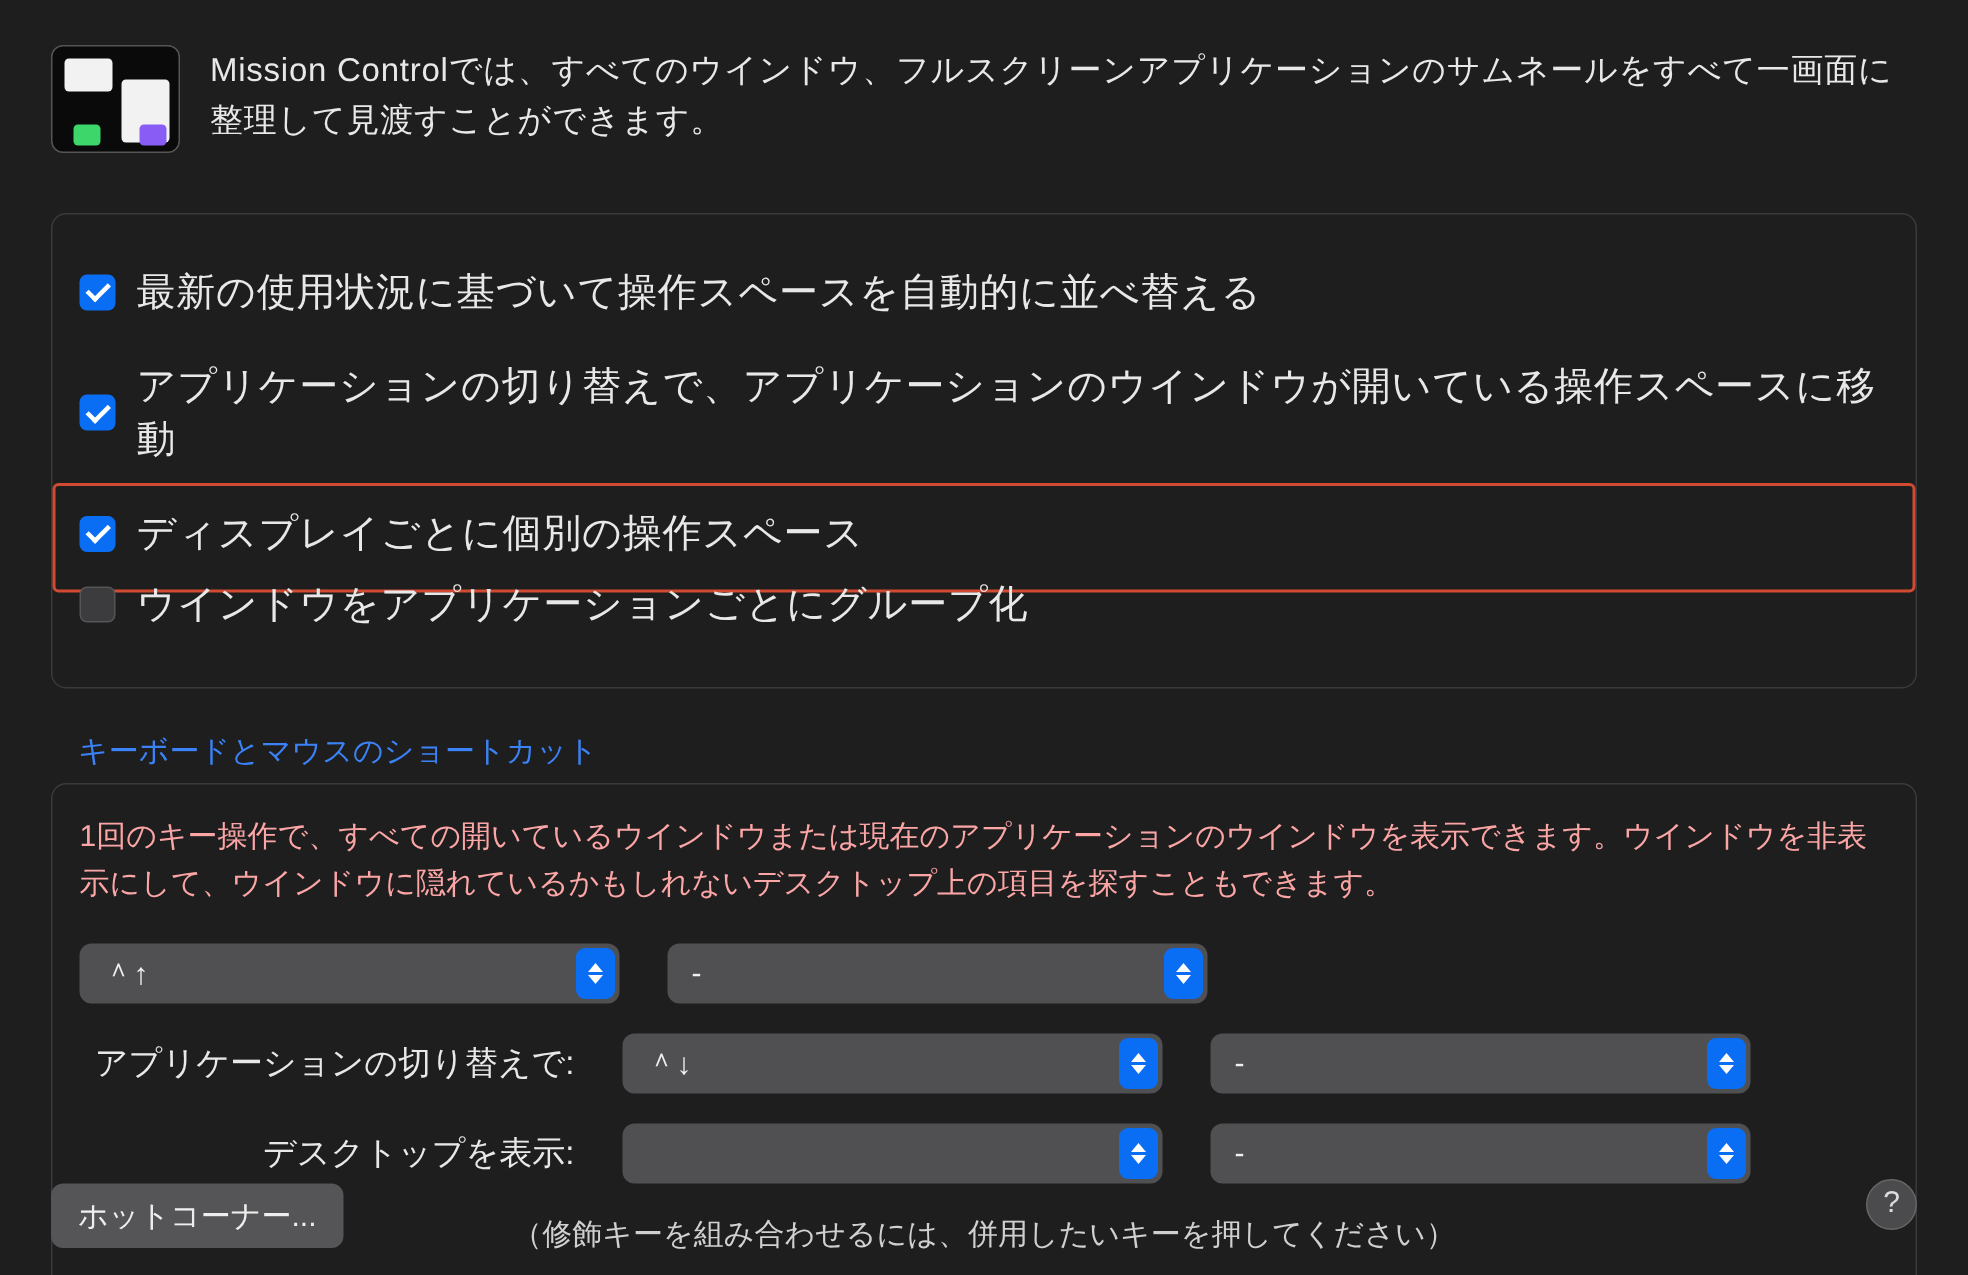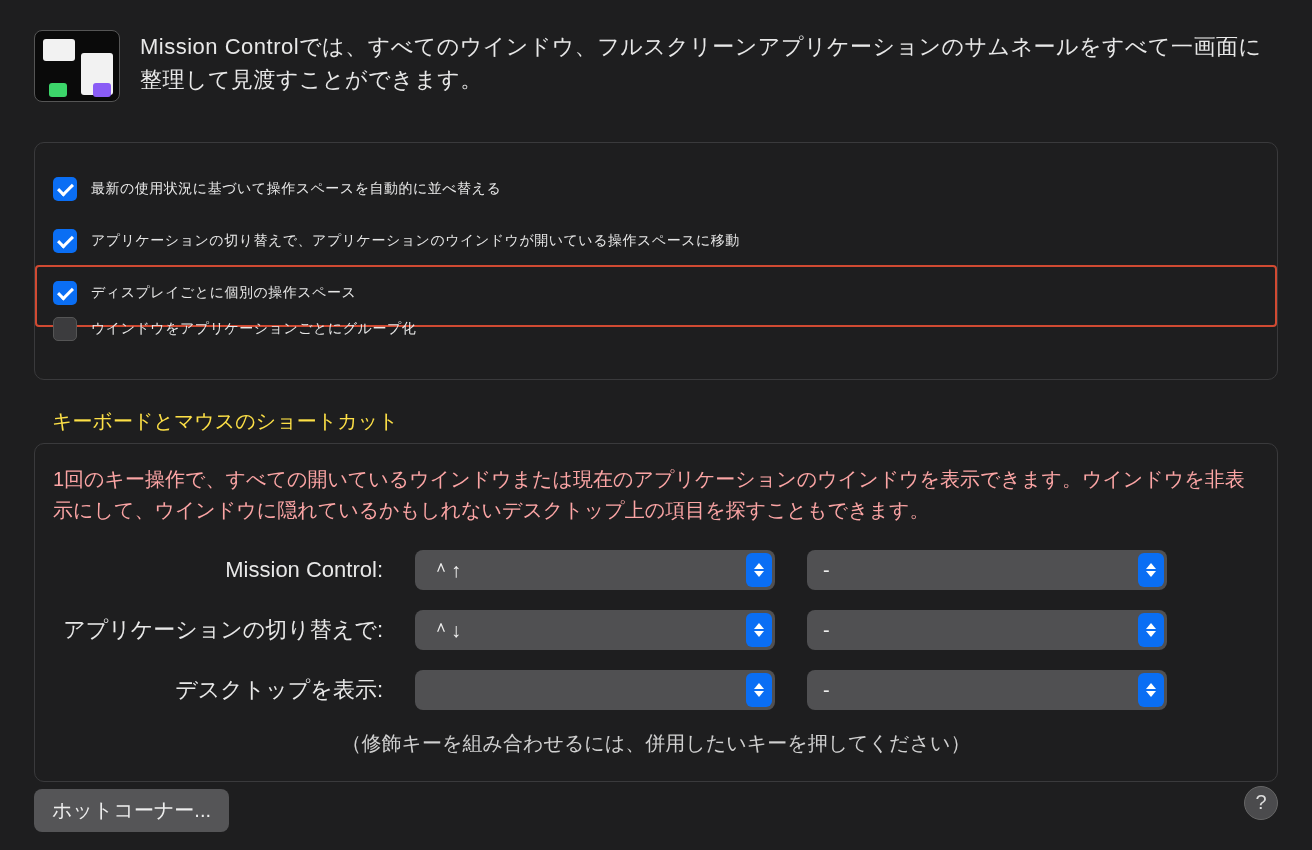--- a/index.html
+++ b/index.html
@@ -82,26 +82,26 @@
   }
   .checkbox.checked::after {
     content: "";
     width: 6px;
     height: 12px;
     border: solid white;
     border-width: 0 3px 3px 0;
     transform: rotate(45deg) translate(-1px,-1px);
   }
   .option-label {
-    font-size: 14px;
+    font-size: 26px;
     letter-spacing: 0.5px;
   }
   .fieldset-label {
     font-size: 20px;
-    color: #fde047;
+    color: #3b82f6;
     margin: 0 0 8px 18px;
   }
   .desc {
     font-size: 20px;
     line-height: 1.55;
     margin-bottom: 24px;
     color:#fca5a5;
   }
   .shortcut-row {
     display: flex;
@@ -211,21 +211,20 @@
         <div class="option-label">ウインドウをアプリケーションごとにグループ化</div>
       </div>
     </div>
 
   <div class="fieldset-label">キーボードとマウスのショートカット</div>
 
   <div class="group-box">
     <div class="desc">1回のキー操作で、すべての開いているウインドウまたは現在のアプリケーションのウインドウを表示できます。ウインドウを非表示にして、ウインドウに隠れているかもしれないデスクトップ上の項目を探すこともできます。</div>
     <div id="shortcut-rows">
         <div class="shortcut-row">
-          <div class="shortcut-label">Mission Control:</div>
           <div class="select primary">＾↑<div class="stepper"></div></div>
           <div class="select secondary">-<div class="stepper"></div></div>
         </div>
         <div class="shortcut-row">
           <div class="shortcut-label">アプリケーションの切り替えで:</div>
           <div class="select primary">＾↓<div class="stepper"></div></div>
           <div class="select secondary">-<div class="stepper"></div></div>
         </div>
         <div class="shortcut-row">
           <div class="shortcut-label">デスクトップを表示:</div>

